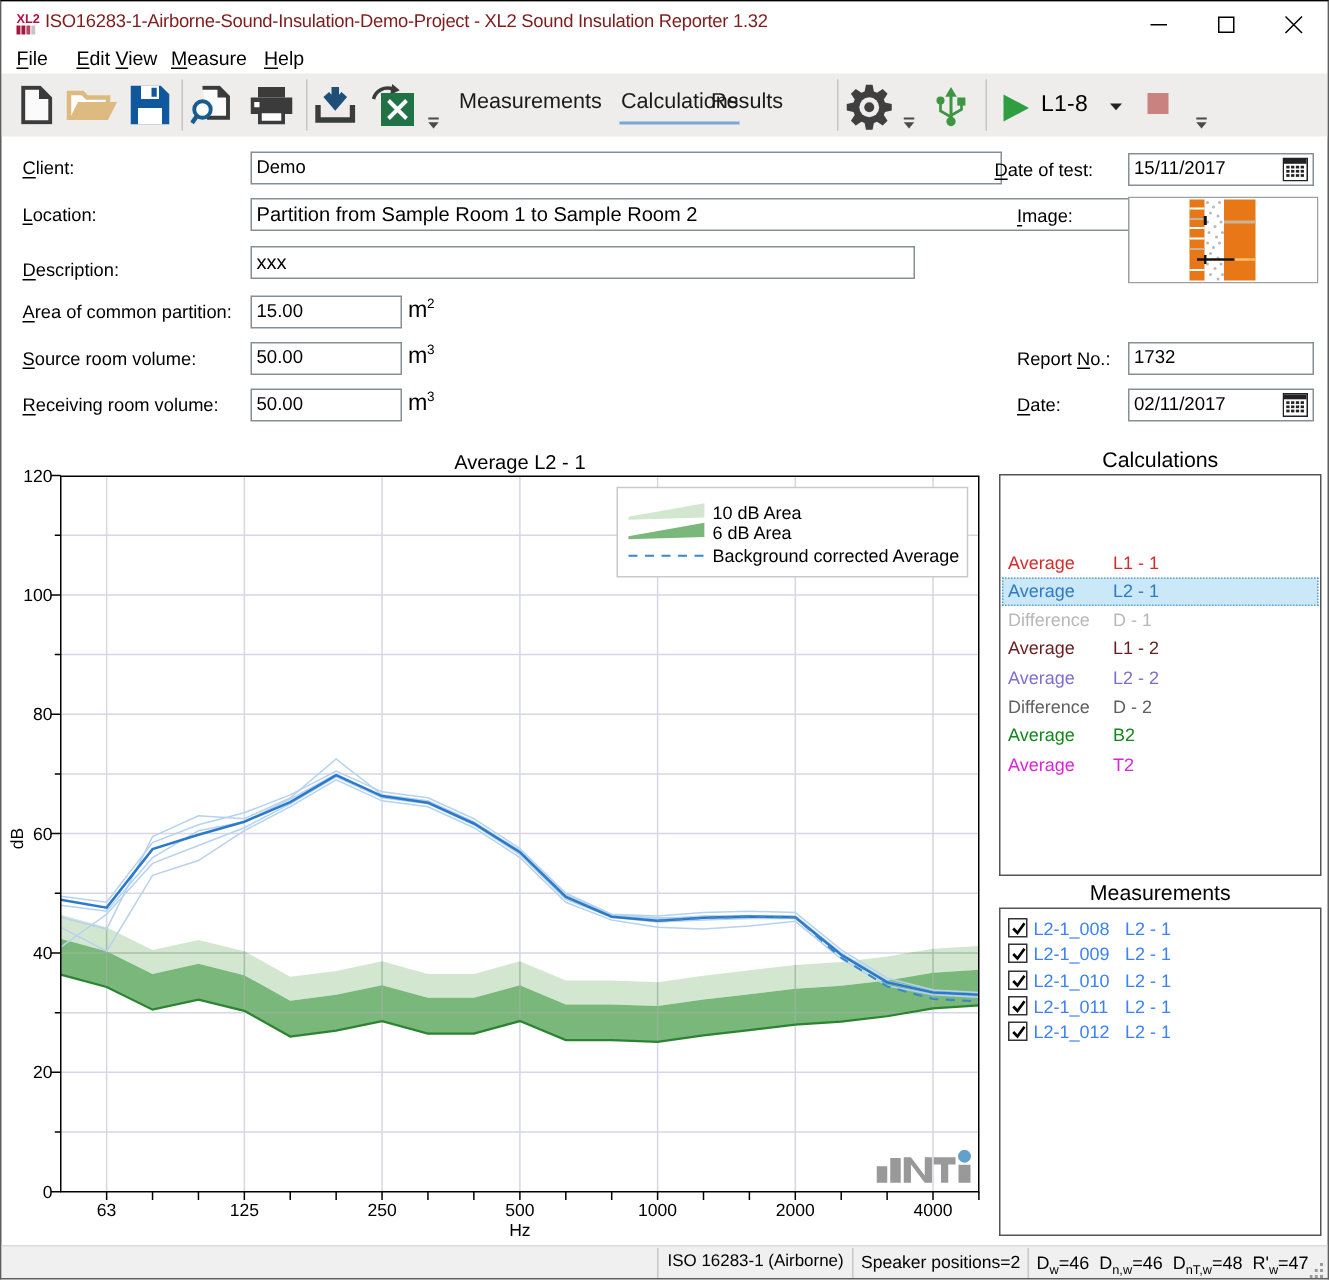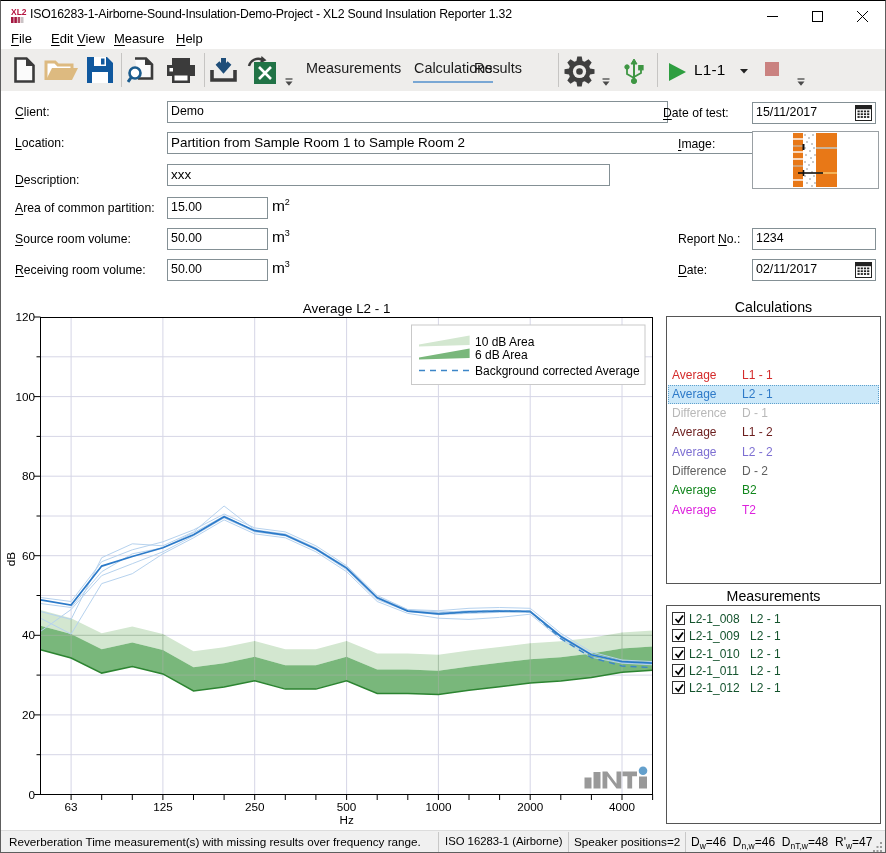--- a/index.html
+++ b/index.html
@@ -2,21 +2,21 @@
 <html><head>
 <meta charset="utf-8">
 <style>
 * { margin:0; padding:0; box-sizing:border-box; }
 html,body { width:886px; height:853px; overflow:hidden; }
 body { font-family:"Liberation Sans", sans-serif; background:#fff; position:relative;
        border:1px solid #5e5e5e; border-top:1px solid #000; }
 .abs { position:absolute; }
 
 #titlebar { position:absolute; left:0; top:0; width:884px; height:30px; background:#fff; }
-#apptitle { position:absolute; left:29px; top:6px; font-size:12.3px; letter-spacing:-0.2px; color:#000000; white-space:nowrap; }
+#apptitle { position:absolute; left:29px; top:6px; font-size:12.3px; letter-spacing:-0.2px; color:#7f1d1d; white-space:nowrap; }
 .winbtn { position:absolute; top:0; width:45px; height:30px; }
 
 #menubar { position:absolute; left:0; top:30px; width:884px; height:18px; background:#fff; font-size:13px; }
 #menubar span { position:absolute; top:0px; }
 #menubar u { text-decoration:underline; text-underline-offset:2px; }
 
 #toolbar { position:absolute; left:0; top:48px; width:884px; height:42px; background:#eeedeb; }
 .tsep { position:absolute; top:4px; width:1px; height:34px; background:#c6c5c3; }
 .tabtxt { position:absolute; top:11px; font-size:14.4px; color:#1a1a1a; white-space:nowrap; }
 
@@ -25,21 +25,21 @@
 .tbox { position:absolute; background:#fff; border:1px solid #849095; font-size:12.4px; color:#000;
         padding:2px 4px 16px 3px; white-space:nowrap; overflow:hidden; }
 .unit { position:absolute; font-size:15.5px; letter-spacing:-0.3px; }
 .unit sup { font-size:9px; }
 
 .paneltitle { position:absolute; font-size:14.2px; color:#000; width:215px; text-align:center; }
 .listbox { position:absolute; left:665px; width:215px; background:#fff; border:1px solid #555; }
 .calcrow { position:absolute; left:1px; width:211px; height:19px; font-size:12px;margin-top:44px; }
 .calcrow .c1 { position:absolute; left:4px; top:2px; }
 .calcrow .c2 { position:absolute; left:74px; top:2px; }
-.measrow { position:absolute; left:3px; width:205px; height:17px; font-size:12px; color:#14532d; }
+.measrow { position:absolute; left:3px; width:205px; height:17px; font-size:12px; color:#3b82f6; }
 .cbx { position:absolute; left:2px; top:1px; width:13px; height:13px; border:1px solid #333; background:#fff; }
 .cbx svg { position:absolute; left:0px; top:0px; }
 .measrow .m1 { position:absolute; left:19px; top:1px; }
 .measrow .m2 { position:absolute; left:80px; top:1px; }
 
 #statusbar { position:absolute; left:0; top:829px; width:884px; height:22px; background:#f0f0f0;
              border-top:1px solid #dcdcdc; font-size:11.7px; color:#000; }
 .ssep { position:absolute; top:1px; width:1px; height:21px; background:#c8c8c8; }
 #statusbar .st { position:absolute; top:4px; white-space:nowrap; }
 #statusbar sub { font-size:8.5px; }
@@ -152,21 +152,21 @@
       <path d="M3 13 v5 l7 4" fill="none" stroke-width="1.8"></path>
       <rect x="14.7" y="9.5" width="4.4" height="4.4"></rect>
       <path d="M17 14 v3 l-7 4" fill="none" stroke-width="1.8"></path>
       <circle cx="10" cy="25" r="2.6"></circle>
     </g>
   </svg>
 
   <svg class="abs" style="left:667px;top:13px" width="19" height="20" viewBox="0 0 19 20">
     <path d="M1 1 L18 10 L1 19 z" fill="#2e9e40"></path>
   </svg>
-  <div class="abs" style="left:693px;top:12px;font-size:15.3px;letter-spacing:0.2px;color:#000">L1-1</div>
+  <div class="abs" style="left:693px;top:12px;font-size:15.3px;letter-spacing:0.2px;color:#000">L1-8</div>
   <svg class="abs" style="left:738px;top:19px" width="10" height="7" viewBox="0 0 10 7">
       <path d="M1 1 l4 4.5 4-4.5 z" fill="#222"></path>
     </svg>
   <div class="abs" style="left:764px;top:13px;width:14px;height:14px;background:#ca8280"></div>
   <div class="tabtxt" style="left:305px">Measurements</div>
   <div class="tabtxt" style="left:413px">Calculations</div>
   <div class="abs" style="left:412px;top:32px;width:80px;height:2px;background:#79a7d4"></div>
   <div class="tabtxt" style="left:473px">Results</div>
 </div>
 
@@ -184,21 +184,21 @@
 <div class="tbox" style="left:166px;top:258px;width:101px;height:22px">50.00</div>
 <div class="unit" style="left:271px;top:196px">m<sup>2</sup></div>
 <div class="unit" style="left:271px;top:227px">m<sup>3</sup></div>
 <div class="unit" style="left:271px;top:258px">m<sup>3</sup></div>
 
 <div class="flabel" style="left:662px;top:105px"><u>D</u>ate of test:</div>
 <div class="flabel" style="left:677px;top:136px"><u>I</u>mage:</div>
 <div class="flabel" style="left:677px;top:231px">Report <u>N</u>o.:</div>
 <div class="flabel" style="left:677px;top:262px"><u>D</u>ate:</div>
 <div class="tbox" style="left:751px;top:101px;width:124px;height:22px">15/11/2017</div>
-<div class="tbox" style="left:751px;top:227px;width:124px;height:22px">1234</div>
+<div class="tbox" style="left:751px;top:227px;width:124px;height:22px">1732</div>
 <div class="tbox" style="left:751px;top:258px;width:124px;height:22px">02/11/2017</div>
 <svg class="abs" style="left:854px;top:104px" width="17" height="16" viewBox="0 0 17 16">
   <rect x="0.5" y="0.5" width="16" height="15" fill="#fff" stroke="#222" stroke-width="1"></rect>
   <rect x="1" y="1" width="15" height="3.2" fill="#222"></rect>
   <g fill="#222">
     <rect x="2.5" y="5.5" width="2.2" height="1.8"></rect>
       <rect x="5.7" y="5.5" width="2.2" height="1.8"></rect>
       <rect x="8.9" y="5.5" width="2.2" height="1.8"></rect>
       <rect x="12.1" y="5.5" width="2.2" height="1.8"></rect>
     <rect x="2.5" y="8.3" width="2.2" height="1.8"></rect>
@@ -493,21 +493,20 @@
       </span>
       <span class="m1">L2-1_012</span>
       <span class="m2">L2 - 1</span>
     </div>
 </div>
 
 <div id="statusbar">
   <div class="ssep" style="left:437px"></div>
   <div class="ssep" style="left:567px"></div>
   <div class="ssep" style="left:684px"></div>
-  <div class="st" style="left:8px">Reverberation Time measurement(s) with missing results over frequency range.</div>
   <div class="st" style="left:444px;font-size:11.3px">ISO 16283-1 (Airborne)</div>
   <div class="st" style="left:573px">Speaker positions=2</div>
   <div class="st" style="left:690px;font-size:12px">D<sub>w</sub>=46&nbsp; D<sub>n,w</sub>=46&nbsp; D<sub>nT,w</sub>=48&nbsp; R'<sub>w</sub>=47</div>
   <svg class="abs" style="left:872px;top:11px" width="10" height="10" viewBox="0 0 10 10">
     <g fill="#9b9b9b">
         <rect x="7" y="0" width="2" height="2"></rect>
         <rect x="7" y="4" width="2" height="2"></rect>
         <rect x="7" y="8" width="2" height="2"></rect>
         <rect x="3.5" y="4" width="2" height="2"></rect>
         <rect x="3.5" y="8" width="2" height="2"></rect>

